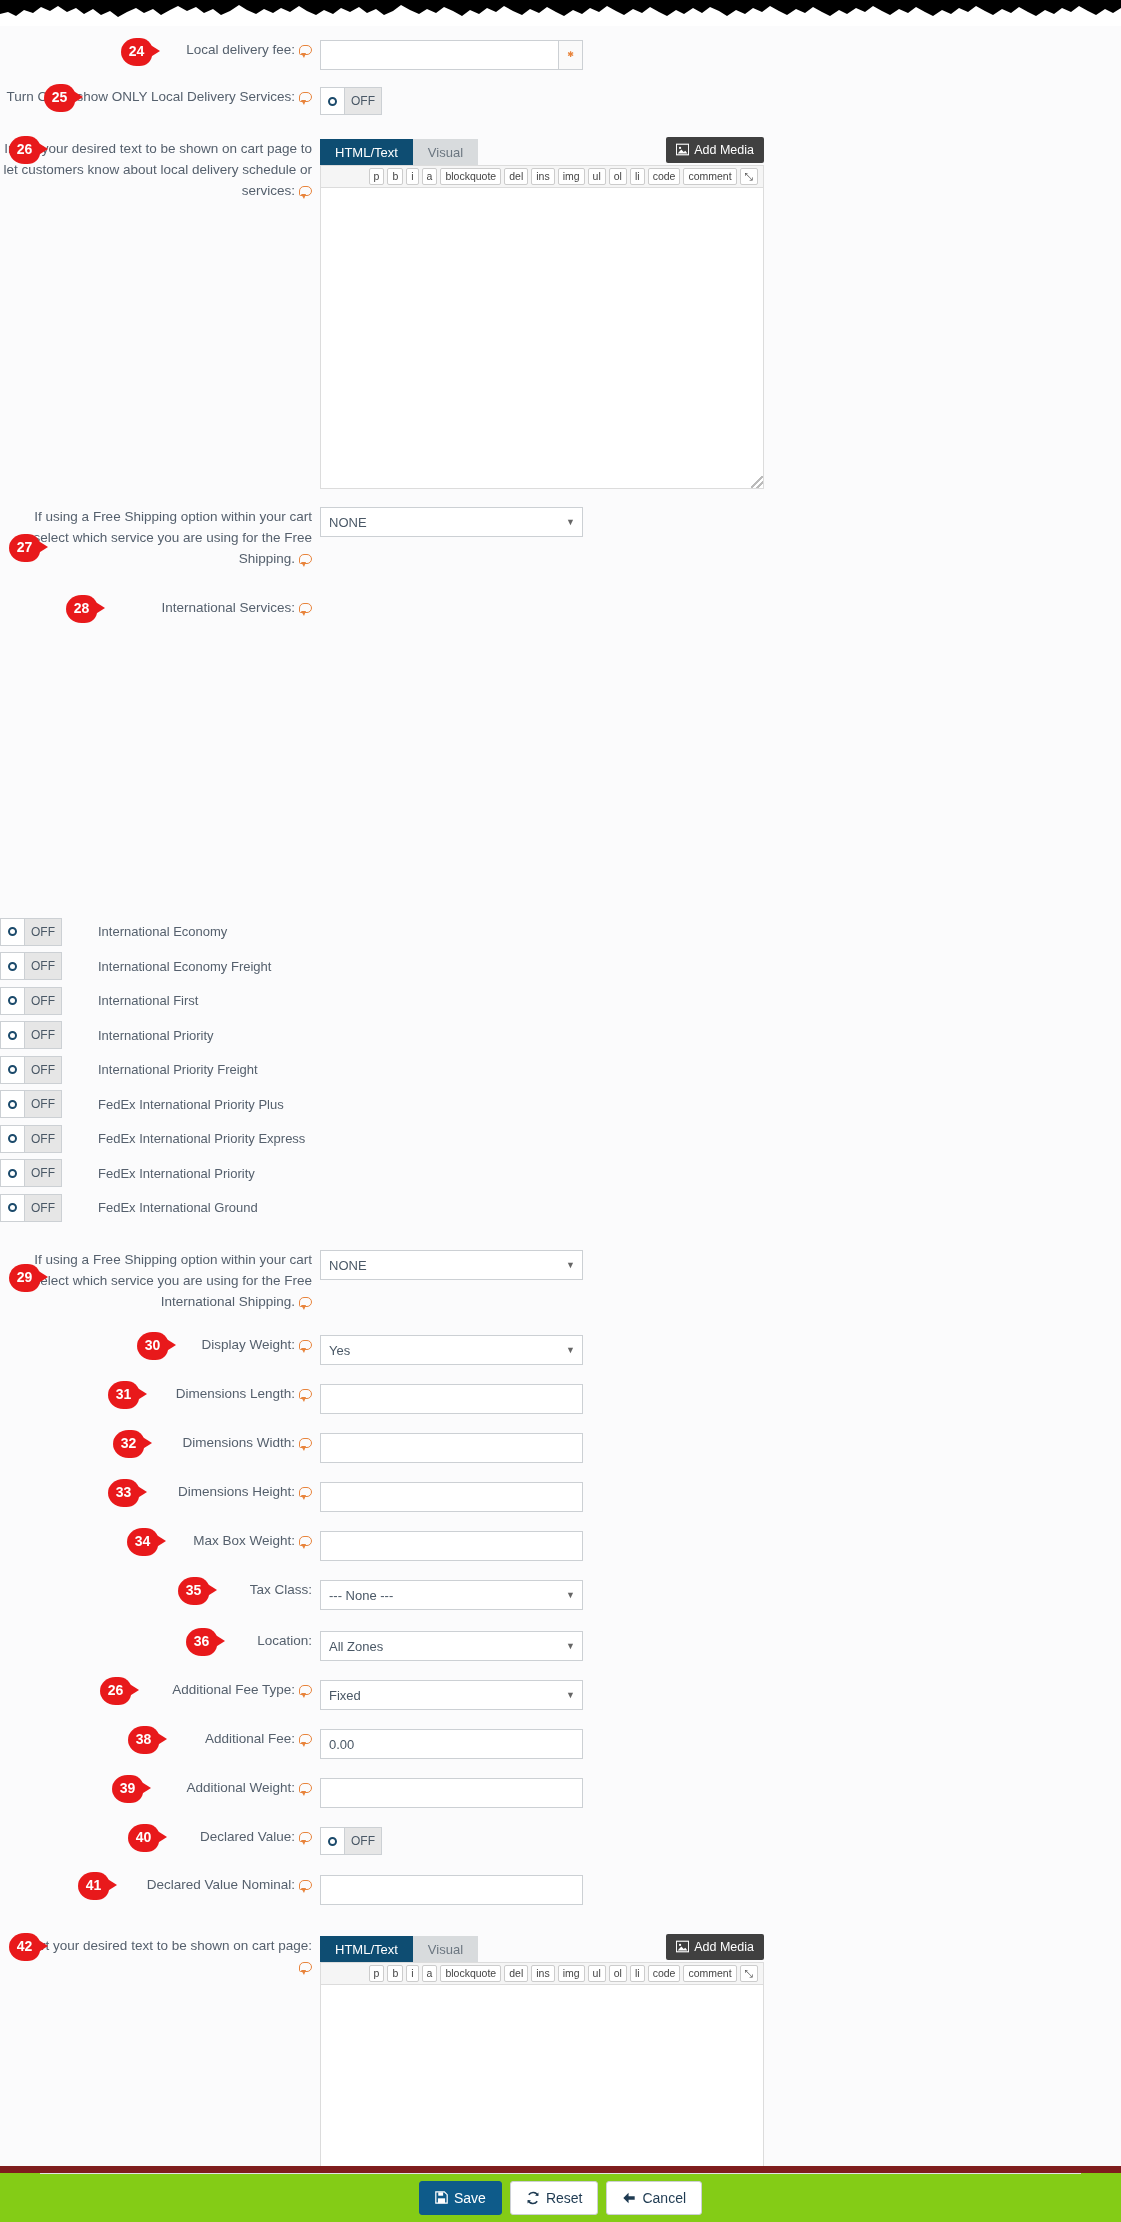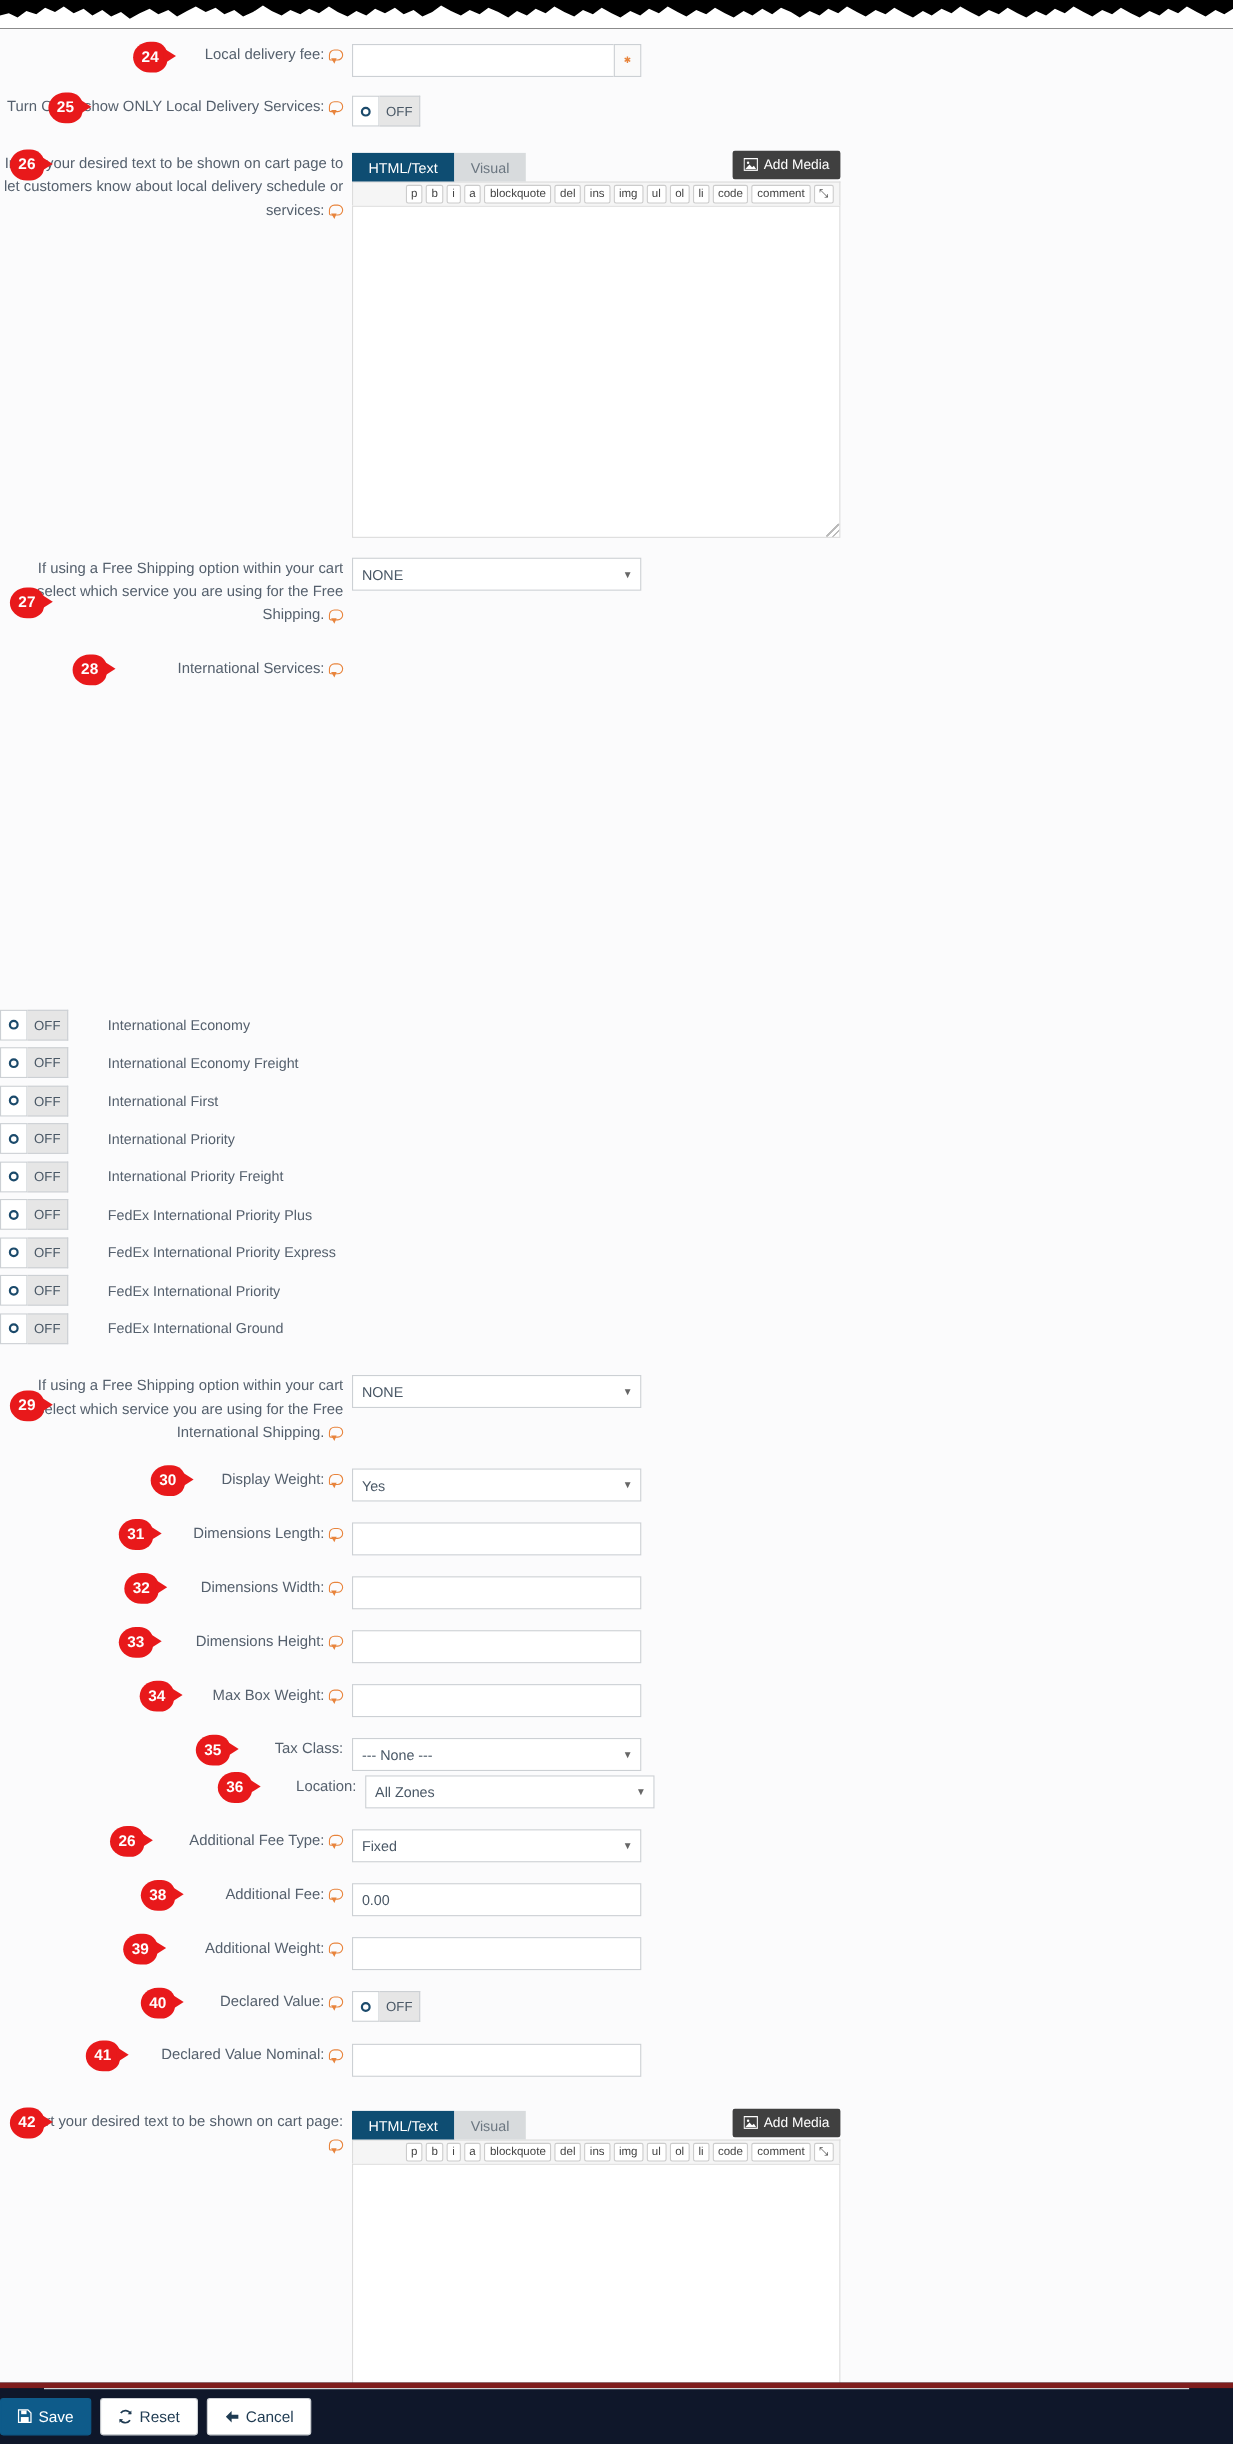--- a/index.html
+++ b/index.html
@@ -196,22 +196,22 @@
     width:12px;height:12px;
     background:
       linear-gradient(135deg, transparent 45%, #bbb 45%, #bbb 55%, transparent 55%),
       linear-gradient(135deg, transparent 70%, #bbb 70%, #bbb 80%, transparent 80%);
     pointer-events:none;
   }
 
   
   .footer {
     position:absolute; left:0; bottom:0; width:1121px; height:56px;
-    background:#0f172a; border-top:5px solid #7f1d1d;
-    display:flex; align-items:center; gap:8px;
+    background:#84cc16; border-top:7px solid #7f1d1d;
+    display:flex; align-items:center; justify-content:center; gap:8px;
   }
   .btn {
     display:flex;align-items:center;gap:6px;
     font-size:14px; padding:8px 15px;
     border-radius:3px; cursor:pointer;
     font-family:"Liberation Sans", sans-serif;
   }
   .btn-primary { background:#0e5b8a; color:#fff; border:1px solid #0e5b8a; }
   .btn-light { background:#fff; color:#1f3b52; border:1px solid #ccd0d4; }
   .btn svg { display:block; }
@@ -486,21 +486,21 @@
         <span class="lbl-text">Tax Class:</span>
       </div>
       <div class="ctl-col">
         <div class="selbox">
           <span>--- None ---</span>
           <span class="caret">▼</span>
         </div>
       </div>
     </div>
 
-    <div class="row" style="margin-top:4px;padding-left:12px;">
+    <div class="row" style="margin-top:21px;">
       <div class="lbl-col">
         <span class="marker" style="left:186px; top:-3px;">36</span>
         <span class="lbl-text">Location:</span>
       </div>
       <div class="ctl-col">
         <div class="selbox">
           <span>All Zones</span>
           <span class="caret">▼</span>
         </div>
       </div>

